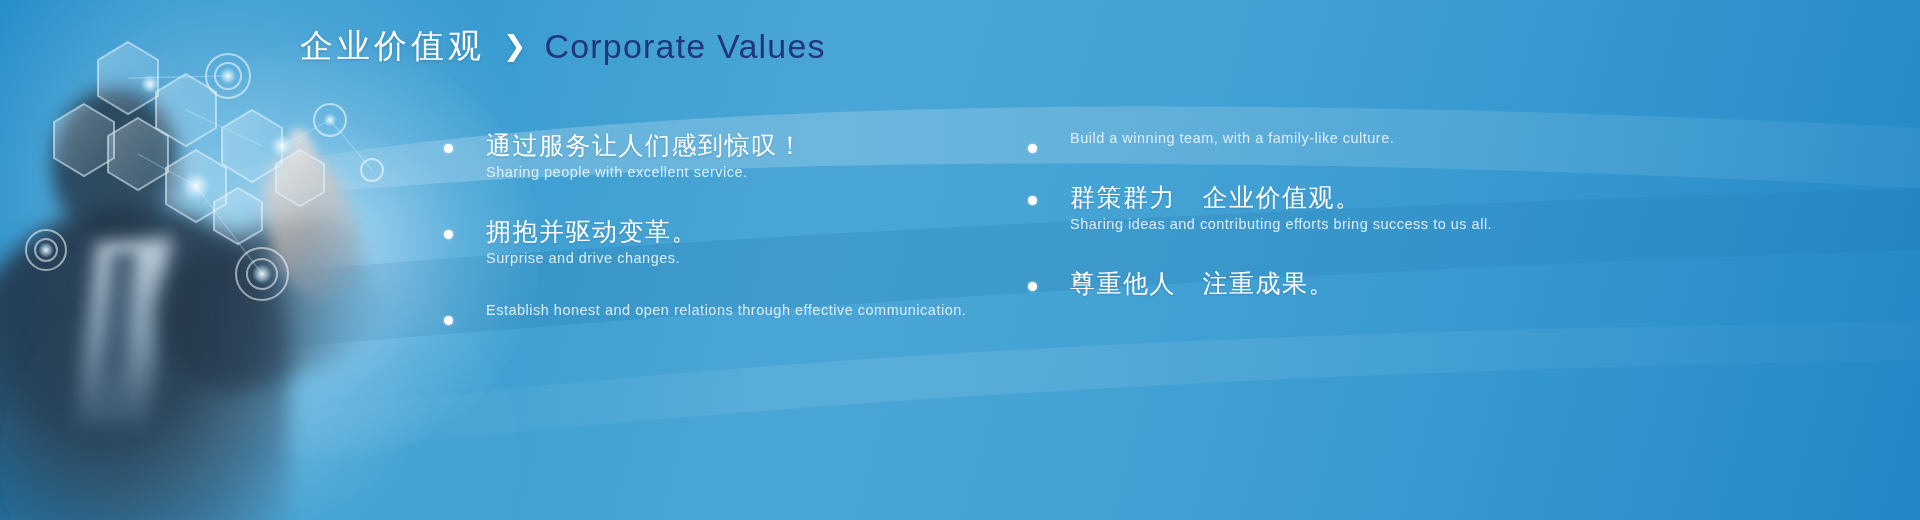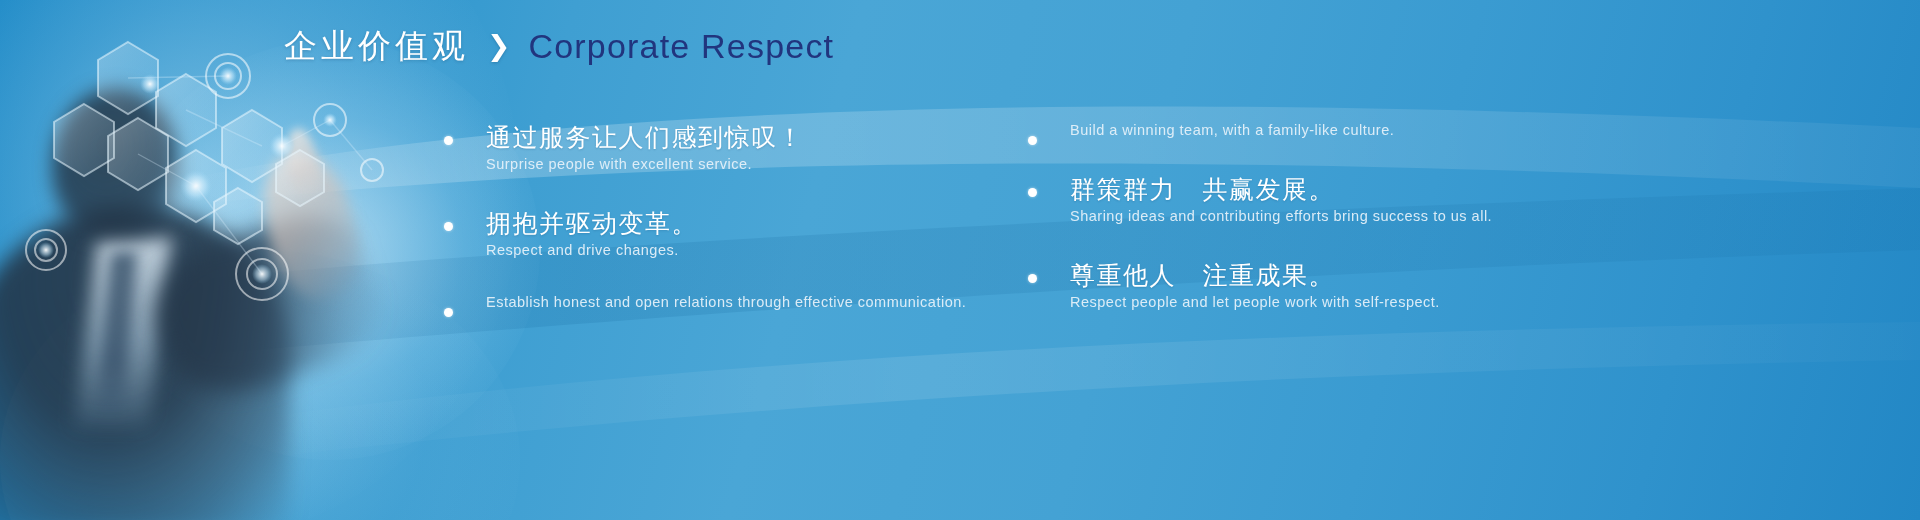--- a/index.html
+++ b/index.html
@@ -156,40 +156,41 @@
     align-items: center;
     gap: 18px;
     white-space: nowrap;
   }
   .title-cn {
     font-size: 33px;
     letter-spacing: 4px;
     color: #ffffff;
     font-weight: 400;
     text-shadow: 0 1px 3px rgba(20,70,110,0.30);
+    margin-left: 16px;
   }
   .title-arrow {
     color: #ffffff;
     font-size: 28px;
     line-height: 1;
     font-weight: 700;
     transform: translateY(-1px);
     text-shadow: 0 1px 3px rgba(20,70,110,0.35);
   }
   .title-en {
     font-size: 34px;
     letter-spacing: 1.2px;
     color: #21357e;
     font-weight: 400;
   }
 
   
   .columns {
     position: absolute;
-    left: 0; top: 0;
+    left: 0; top: 8px;
     width: 1920px; height: 404px;
   }
   .col { position: absolute; }
   .col-left  { left: 438px; top: 120px; width: 620px; }
   .col-right { left: 1022px; top: 120px; width: 620px; }
 
   .value-item {
     position: relative;
     padding-left: 48px;
     margin-bottom: 31px;
@@ -310,53 +311,52 @@
       <line x1="138" y1="154" x2="196" y2="186"></line>
       <line x1="196" y1="186" x2="262" y2="274"></line>
       <line x1="282" y1="146" x2="330" y2="120"></line>
       <line x1="330" y1="120" x2="372" y2="170"></line>
     </g>
   </svg>
 
   <div class="title-row">
     <span class="title-cn">企业价值观</span>
     <span class="title-arrow">❯</span>
-    <span class="title-en">Corporate Respect</span>
+    <span class="title-en">Corporate Values</span>
   </div>
 
   <div class="columns">
 
     <div class="col col-left">
       <div class="value-item">
         <span class="bullet"></span>
         <div class="value-cn">通过服务让人们感到惊叹！</div>
-        <div class="value-en">Surprise people with excellent service.</div>
+        <div class="value-en">Sharing people with excellent service.</div>
       </div>
       <div class="value-item">
         <span class="bullet"></span>
         <div class="value-cn">拥抱并驱动变革。</div>
-        <div class="value-en">Respect and drive changes.</div>
+        <div class="value-en">Surprise and drive changes.</div>
       </div>
       <div class="value-item">
         <span class="bullet"></span>
         <div class="value-en">Establish honest and open relations through effective communication.</div>
       </div>
     </div>
 
     <div class="col col-right">
       <div class="value-item">
         <span class="bullet"></span>
         <div class="value-en">Build a winning team, with a family-like culture.</div>
       </div>
       <div class="value-item">
         <span class="bullet"></span>
-        <div class="value-cn">群策群力　共赢发展。</div>
+        <div class="value-cn">群策群力　企业价值观。</div>
         <div class="value-en">Sharing ideas and contributing efforts bring success to us all.</div>
       </div>
       <div class="value-item">
         <span class="bullet"></span>
         <div class="value-cn">尊重他人　注重成果。</div>
-        <div class="value-en">Respect people and let people work with self-respect.</div>
       </div>
     </div>
 
   </div>
 </div>
 
 </body></html>

